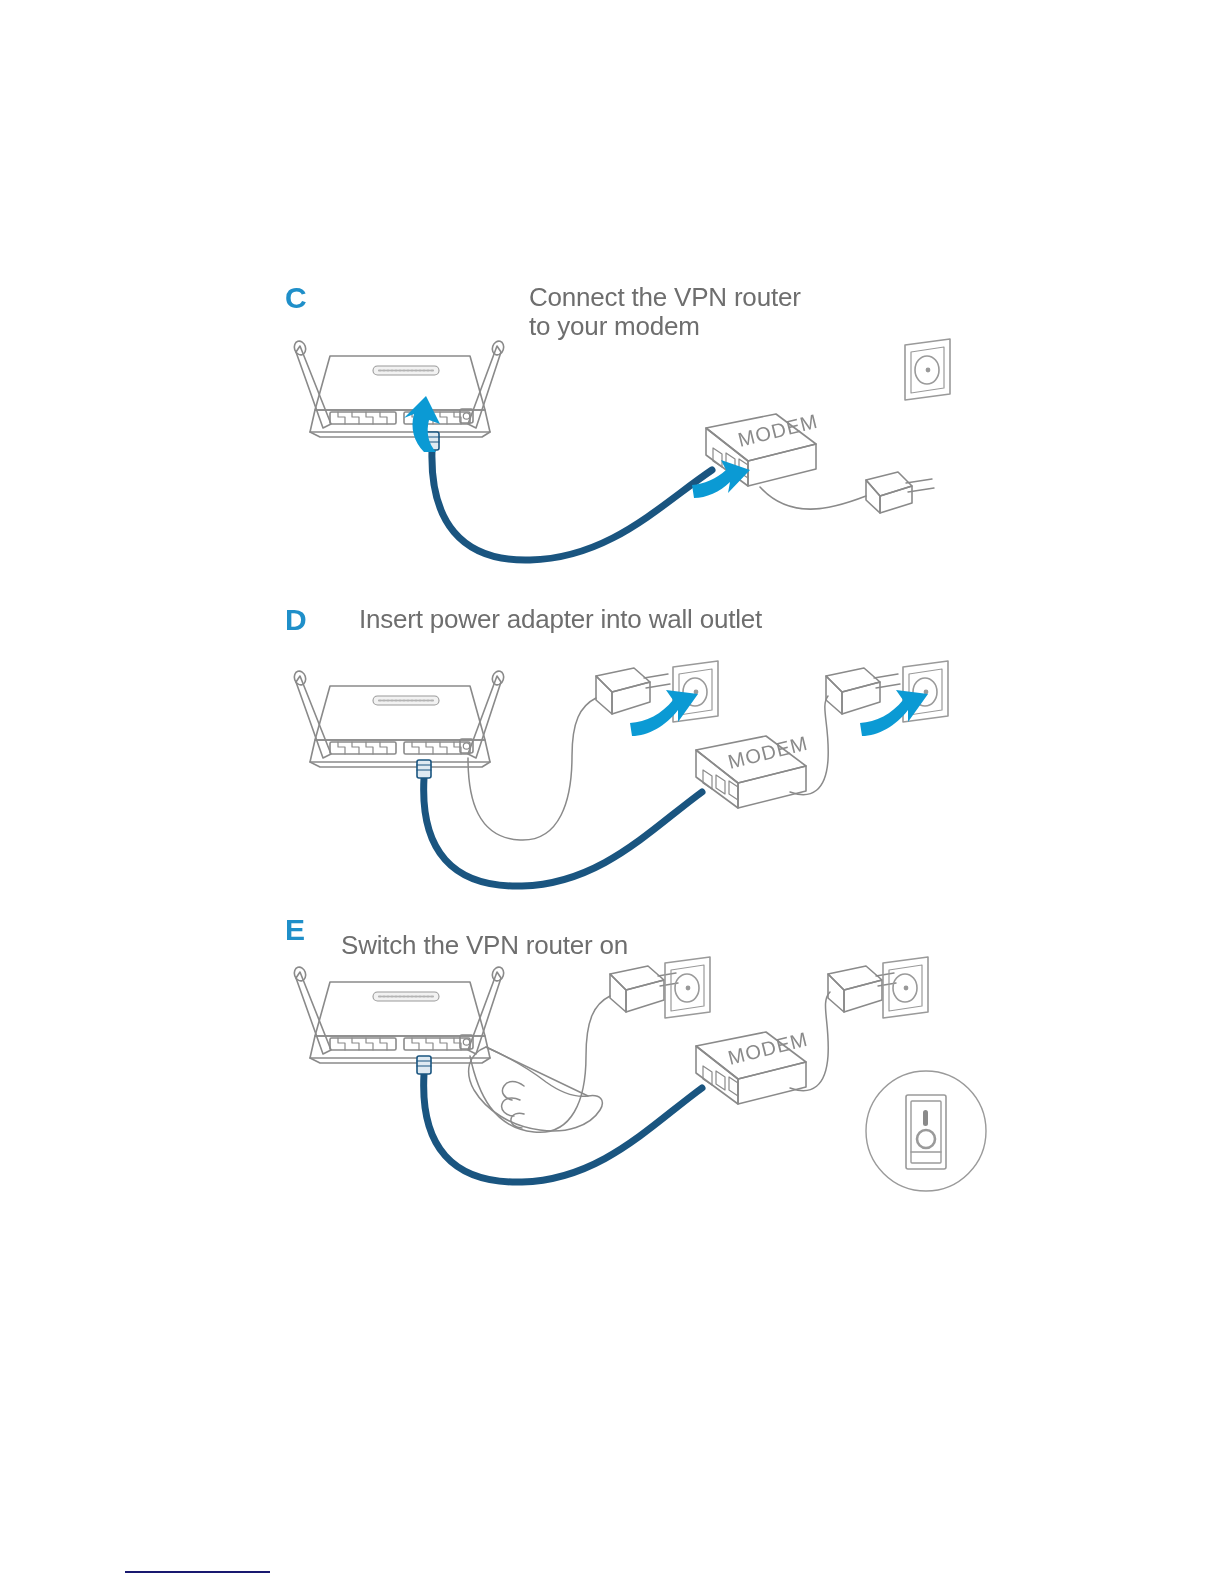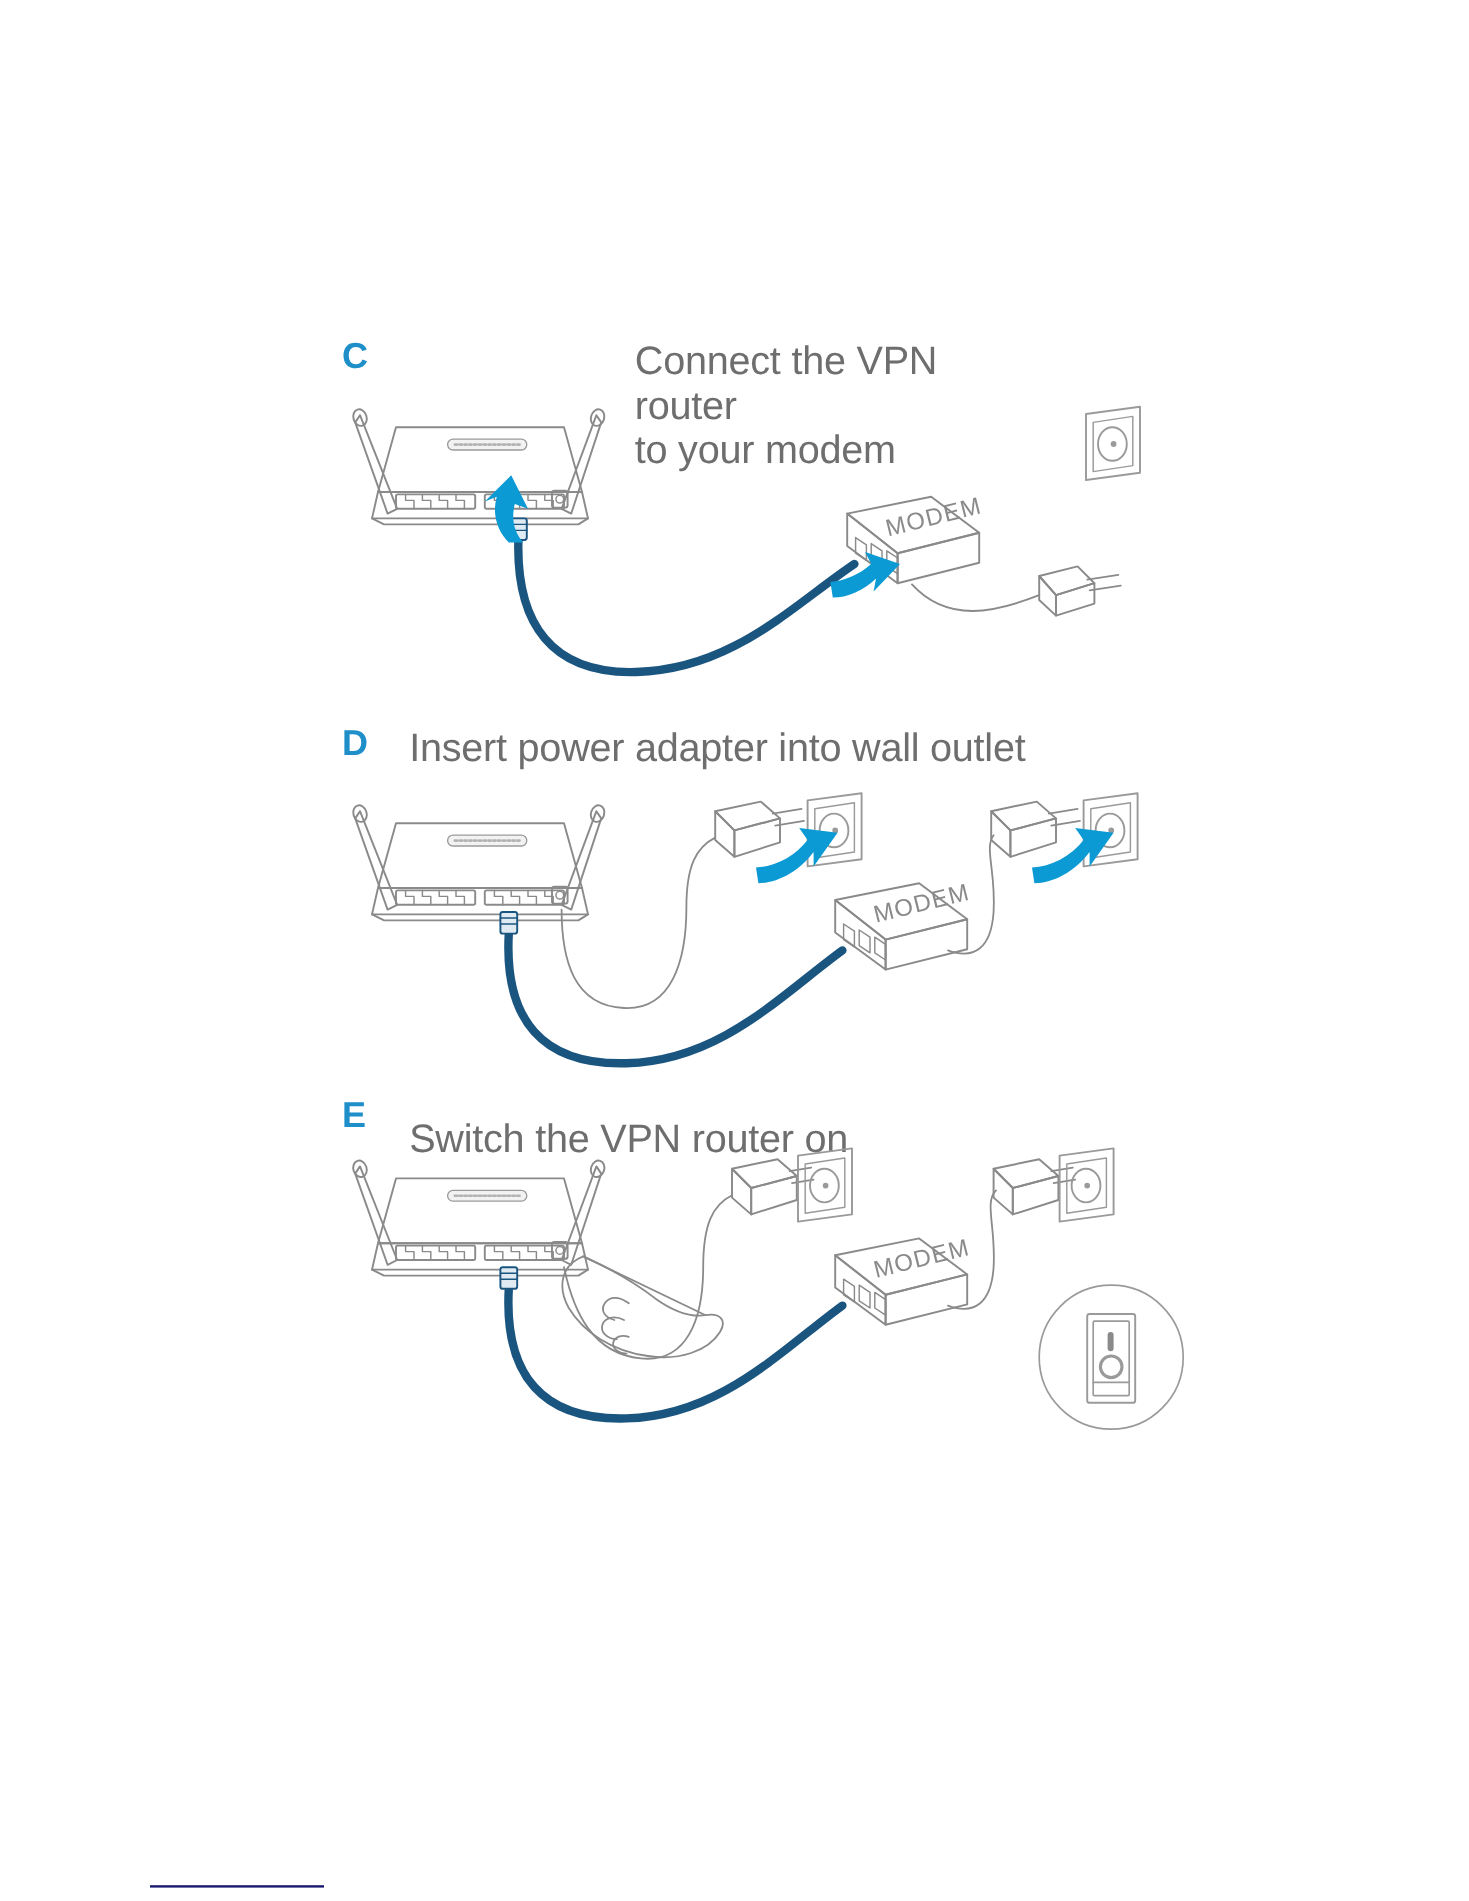--- a/index.html
+++ b/index.html
@@ -10,21 +10,21 @@
   .page{position:absolute;inset:0;background:#fff;}
 
   
   .step{position:absolute;left:0;width:1224px;}
   .step-head{position:absolute;display:flex;align-items:flex-start;}
   .step-letter{
     color:#1f8fc9;font-size:30px;font-weight:bold;line-height:1;
     letter-spacing:0;width:46px;flex:none;
   }
   .step-title{
-    color:#6e6e6e;font-size:33px;line-height:1.12;font-weight:400;
+    color:#6e6e6e;font-size:26px;line-height:1.12;font-weight:400;
     letter-spacing:-.2px;white-space:pre-line;
   }
 
   .art{position:absolute;left:0;top:0;width:1224px;}
   svg{display:block;overflow:visible;}
 
   
   .footer-rule{
     position:absolute;left:125px;top:1571px;width:145px;height:2px;
     background:#191970;
@@ -135,21 +135,21 @@
 
         </g>
       </svg>
     </div>
   </div>
 
   <div class="step" style="top:0;">
 
     <div class="step-head" style="left:285px;top:605px;width:700px;">
       <div class="step-letter">D</div>
-      <div class="step-title" style="margin-left:10px;">Insert power adapter into wall outlet</div>
+      <div class="step-title" style="margin-left:28px;">Insert power adapter into wall outlet</div>
     </div>
 
     <div class="art" style="top:0;">
       <svg width="1224" height="950" viewBox="0 0 1224 950">
         <g fill="none" stroke="#8a8a8a" stroke-width="1.6" stroke-linejoin="round" stroke-linecap="round">
 
           <g>
             <g>
               <path d="M300 676 L296 682 L323 758 L331 754 Z"></path>
               <ellipse cx="300" cy="678" rx="5.5" ry="7" transform="rotate(-18 300 678)"></ellipse>

